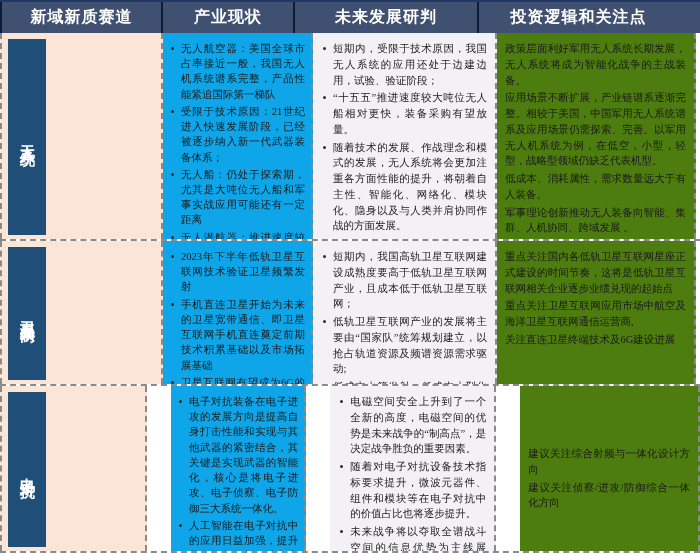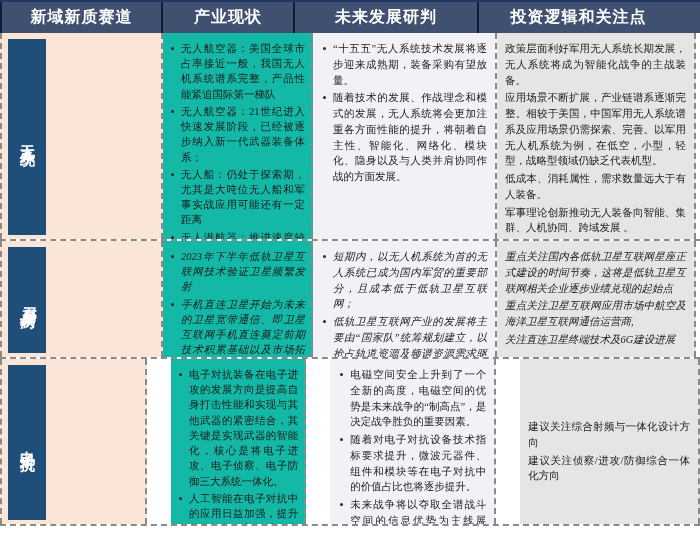--- a/index.html
+++ b/index.html
@@ -38,29 +38,29 @@
   .hdr .hcell:last-child{border-right:none;}
   .hdr .hcell.c1{width:163px;border-left:2px solid #0d1b33;}
   .hdr .hcell.c2{width:132px;}
   .hdr .hcell.c3{width:184px;}
   .hdr .hcell.c4{width:199px;}
 
   
   .rows{flex:1 1 auto;display:flex;flex-direction:column;}
   .row{display:flex;box-sizing:border-box;border-bottom:2px dashed #8a8a8a;}
   .row.r1{height:208px;}
-  .row.r2{height:118px;font-style:italic;}
+  .row.r2{height:145px;}
   .row.r3{height:167px;border-bottom:2px dashed #8a8a8a;gap:24px;}
 
   .cell{box-sizing:border-box;overflow:hidden;position:relative;}
   .cell.c1{width:163px;background:#fbe5d6;border-left:2px dashed #8a8a8a;border-right:2px dashed #8a8a8a;
            display:flex;align-items:flex-start;padding:6px 4px 4px 6px;}
-  .cell.c2{width:150px;background:#14b8a6;border-right:2px dashed #8a8a8a;padding:8px 6px 4px 4px;}
+  .cell.c2{width:150px;background:#0ea5e9;border-right:2px dashed #8a8a8a;padding:8px 6px 4px 4px;}
   .cell.c3{width:184px;background:#f3f0f6;border-right:2px dashed #8a8a8a;padding:8px 8px 4px 6px;}
-  .cell.c4{width:199px;background:#e5e5e5;border-right:2px dashed #8a8a8a;padding:8px 8px 4px 8px;}
+  .cell.c4{width:199px;background:#4d7c0f;border-right:2px dashed #8a8a8a;padding:8px 8px 4px 8px;}
 
   
   .vlabel{
     width:38px;
     background:#1f4e79;
     color:#ffffff;
     font-size:15px;
     font-weight:bold;
     letter-spacing:2px;
     writing-mode:vertical-rl;
@@ -195,28 +195,29 @@
         <div class="imgstack">
           <div class="thumb t-drone"></div>
           <div class="thumb t-ugv"></div>
           <div class="thumb t-usv"></div>
           <div class="thumb t-uuv"></div>
         </div>
       </div>
       <div class="cell c2">
         <ul class="bl">
           <li>无人航空器：美国全球市占率接近一般，我国无人机系统谱系完整，产品性能紧追国际第一梯队</li>
-          <li>无人航空器：21世纪进入快速发展阶段，已经被逐步纳入新一代武器装备体系；</li>
+          <li>受限于技术原因：21世纪进入快速发展阶段，已经被逐步纳入新一代武器装备体系；</li>
           <li>无人船：仍处于探索期，尤其是大吨位无人船和军事实战应用可能还有一定距离</li>
           <li>无人潜航器：推进速度较大吨位无人船相对更快，波音公司首艘超大型UUV已交付美军。</li>
         </ul>
       </div>
       <div class="cell c3">
         <ul class="bl">
-          <li>“十五五”无人系统技术发展将逐步迎来成熟期，装备采购有望放量。</li>
+          <li>短期内，受限于技术原因，我国无人系统的应用还处于边建边用，试验、验证阶段；</li>
+          <li>“十五五”推进速度较大吨位无人船相对更快，装备采购有望放量。</li>
           <li>随着技术的发展、作战理念和模式的发展，无人系统将会更加注重各方面性能的提升，将朝着自主性、智能化、网络化、模块化、隐身以及与人类并肩协同作战的方面发展。</li>
         </ul>
       </div>
       <div class="cell c4">
         <p class="pl">政策层面利好军用无人系统长期发展，无人系统将成为智能化战争的主战装备。</p>
         <p class="pl">应用场景不断扩展，产业链谱系逐渐完整。相较于美国，中国军用无人系统谱系及应用场景仍需探索、完善。以军用无人机系统为例，在低空，小型，轻型，战略型领域仍缺乏代表机型。</p>
         <p class="pl">低成本、消耗属性，需求数量远大于有人装备。</p>
         <p class="pl">军事理论创新推动无人装备向智能、集群、人机协同、跨域发展 。</p>
         <p class="pl">外贸市场将逐步打开，以无人机系统为首的无人系统已成为国内军贸的重要部分。</p>
       </div>
@@ -232,21 +233,21 @@
       </div>
       <div class="cell c2">
         <ul class="bl">
           <li>2023年下半年低轨卫星互联网技术验证卫星频繁发射</li>
           <li>手机直连卫星开始为未来的卫星宽带通信、即卫星互联网手机直连奠定前期技术积累基础以及市场拓展基础</li>
           <li>卫星互联网有望成为6G的的重要组成部分之一</li>
         </ul>
       </div>
       <div class="cell c3">
         <ul class="bl">
-          <li>短期内，以无人机系统为首的无人系统已成为国内军贸的重要部分，且成本低于低轨卫星互联网；</li>
+          <li>短期内，我国高轨卫星互联网建设成熟度要高于低轨卫星互联网产业，且成本低于低轨卫星互联网；</li>
           <li>低轨卫星互联网产业的发展将主要由“国家队”统筹规划建立，以抢占轨道资源及频谱资源需求驱动;</li>
           <li>低成本火箭发射、低成本小型化卫星互联网终端将是影响卫星互联网发展的关键</li>
         </ul>
       </div>
       <div class="cell c4">
         <p class="pl">重点关注国内各低轨卫星互联网星座正式建设的时间节奏，这将是低轨卫星互联网相关企业逐步业绩兑现的起始点</p>
         <p class="pl">重点关注卫星互联网应用市场中航空及海洋卫星互联网通信运营商,</p>
         <p class="pl">关注直连卫星终端技术及6G建设进展</p>
       </div>
     </div>

